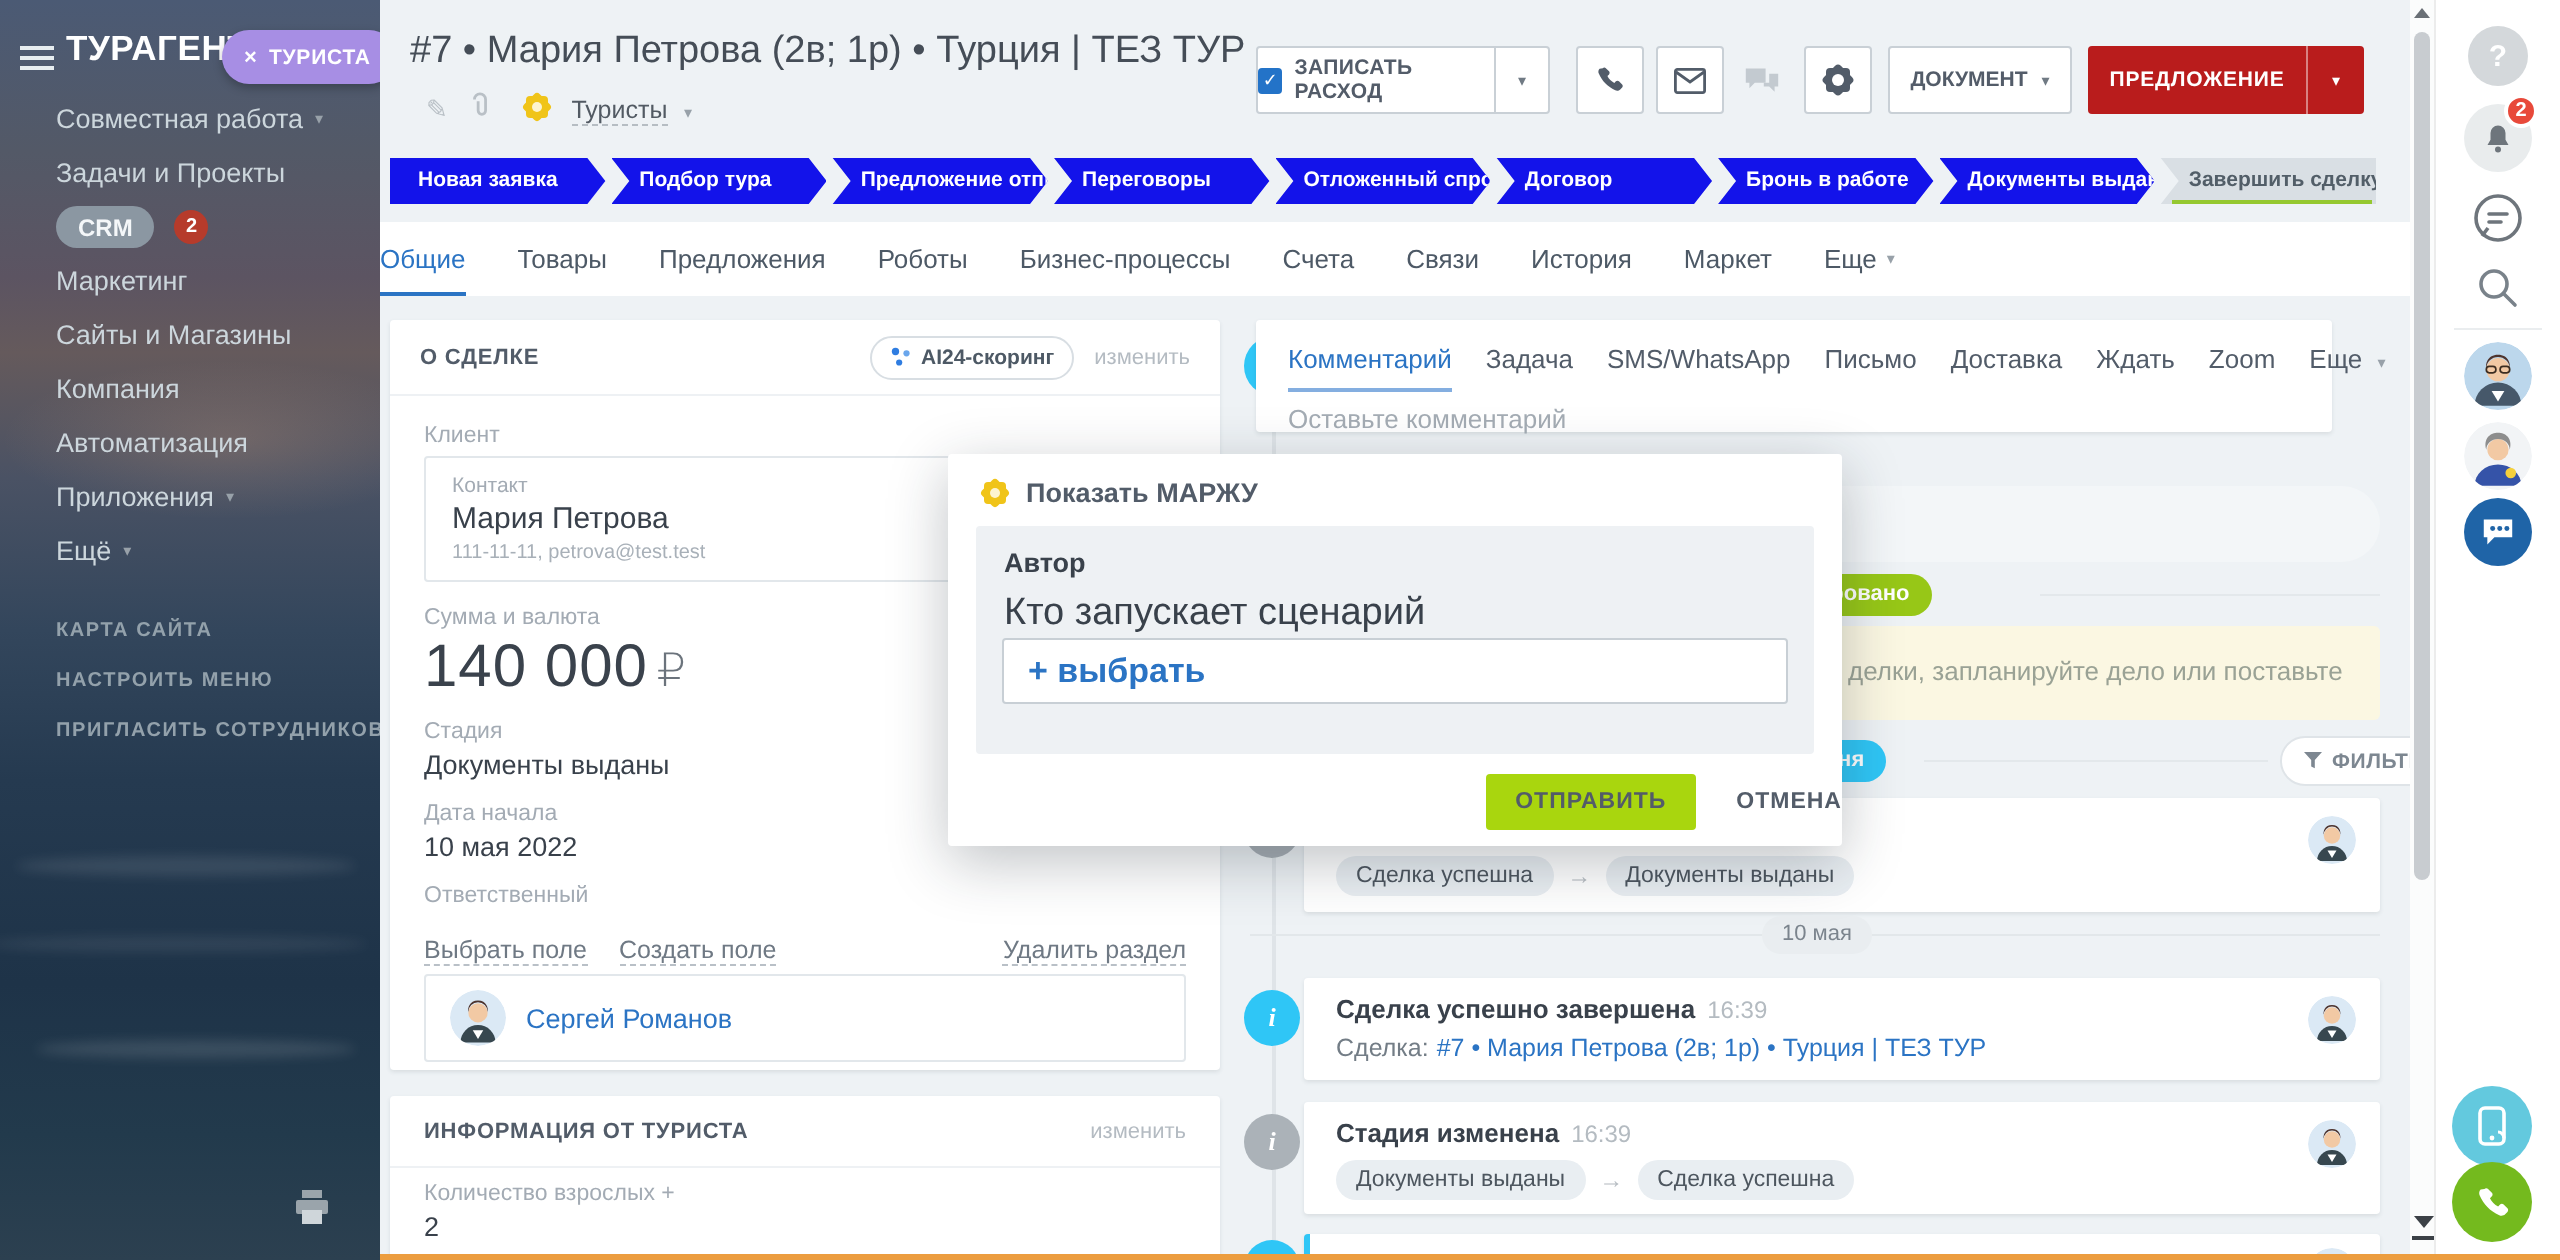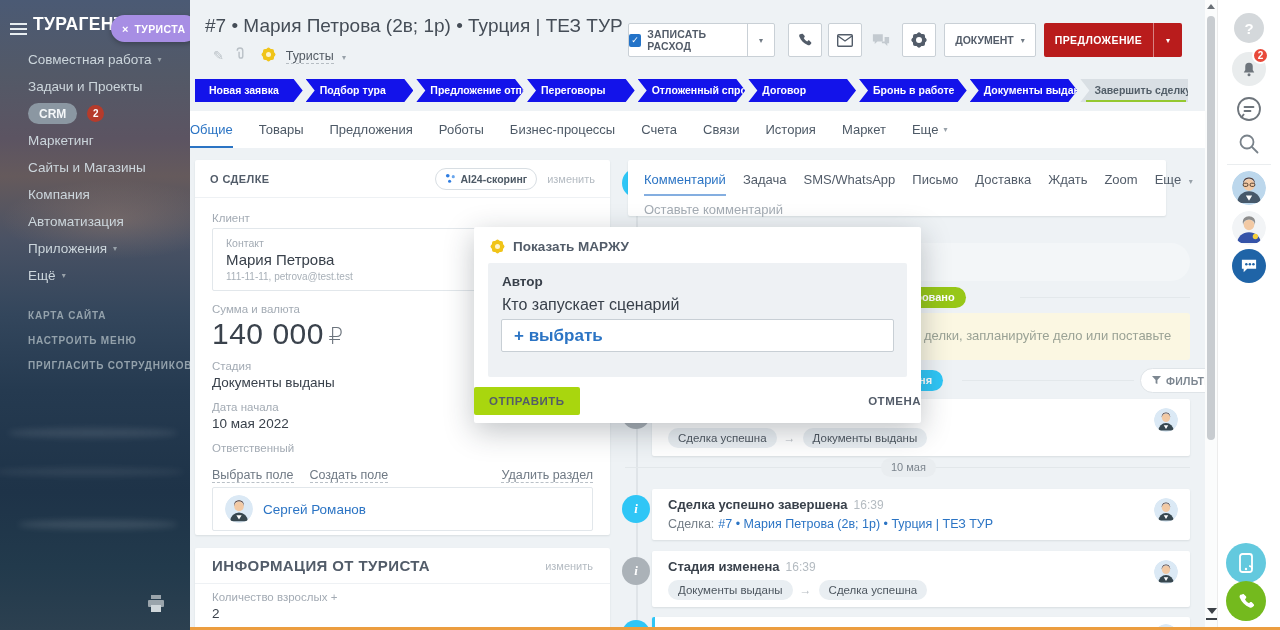--- a/index.html
+++ b/index.html
@@ -245,21 +245,21 @@
           <circle cx="16" cy="13" r="5.5" fill="#f2c9a4"></circle>
           <path d="M10.5 12.5a5.5 5.5 0 0 1 11 0c.5-2-.5-6.5-5.5-6.5s-6 4.5-5.5 6.5z" fill="#4e342e"></path>
         </svg>
         <span style="font-size:13.5px;color:#2b74c4;cursor:pointer">Сергей Романов</span>
       </div>
     </div>
   </div>
 
   <div class="card abs" style="left:195px;top:548px;width:415px;height:82px">
     <div class="flex" style="height:36px;padding:0 17px;border-bottom:1px solid #eef1f4">
-      <span style="font-size:15px;font-weight:bold;letter-spacing:.4px;color:#525c69">ИНФОРМАЦИЯ ОТ ТУРИСТА</span>
+      <span style="font-size:11px;font-weight:bold;letter-spacing:.4px;color:#525c69">ИНФОРМАЦИЯ ОТ ТУРИСТА</span>
       <span style="margin-left:auto;font-size:11px;color:#b4bbc2;cursor:pointer">изменить</span>
     </div>
     <div style="padding:7px 17px 0">
       <div class="lbl">Количество взрослых +</div>
       <div class="val" style="margin-top:3px">2</div>
     </div>
   </div>
 
   <div class="abs" style="left:636px;top:172px;width:2px;height:458px;background:#dfe4e8"></div>
 
@@ -376,26 +376,26 @@
     <div class="flex" style="padding:12px 16px 0;gap:8px">
       <span class="gearsq" style="width:15px;height:15px">
         <i style="background:#f0c419"></i>
           <b style="background:#f0c419"></b>
           <u style="left:5px;top:5px;width:5px;height:5px;background:#fdf4cf"></u>
       </span>
       <span style="font-size:13.5px;font-weight:bold;color:#525c69">Показать МАРЖУ</span>
     </div>
     <div class="abs" style="left:14px;top:36px;width:419px;height:114px;background:#eef1f4;border-radius:2px">
       <div class="abs" style="left:14px;top:11px;font-size:13.5px;font-weight:bold;color:#39414b">Автор</div>
-      <div class="abs" style="left:14px;top:33px;font-size:16px;color:#39414b">Кто запускает сценарий</div>
+      <div class="abs" style="left:14px;top:33px;font-size:19px;color:#39414b">Кто запускает сценарий</div>
       <div class="abs flex" style="left:13px;top:56px;width:393px;height:33px;background:#fff;border:1px solid #c8cfd5;border-radius:2px;padding:0 12px;cursor:pointer">
         <span style="font-size:17px;font-weight:bold;color:#2b74c4">+ выбрать</span>
       </div>
     </div>
-    <div class="abs flex" style="left:0;top:160px;width:447px;justify-content:space-between;gap:20px">
+    <div class="abs flex" style="left:0;top:160px;width:447px;justify-content:flex-end;gap:20px">
       <span class="flex" style="height:28px;padding:0 15px;background:#a9d60e;border-radius:2px;font-size:11.5px;font-weight:bold;color:#535c69;letter-spacing:.5px;cursor:pointer">ОТПРАВИТЬ</span>
       <span style="font-size:11.5px;font-weight:bold;color:#535c69;letter-spacing:.5px;cursor:pointer">ОТМЕНА</span>
     </div>
   </div>
 
   <div class="abs" style="left:1205px;top:0;width:75px;height:630px;background:#fff">
     <div class="abs" style="left:0;top:0;width:13px;height:630px;background:#fbfcfc;border-right:1px solid #ececec">
       <div class="tri-up abs" style="left:2px;top:4px"></div>
       <div class="abs" style="left:2px;top:16px;width:8px;height:424px;background:#c8ccd0;border-radius:4px"></div>
     </div>

